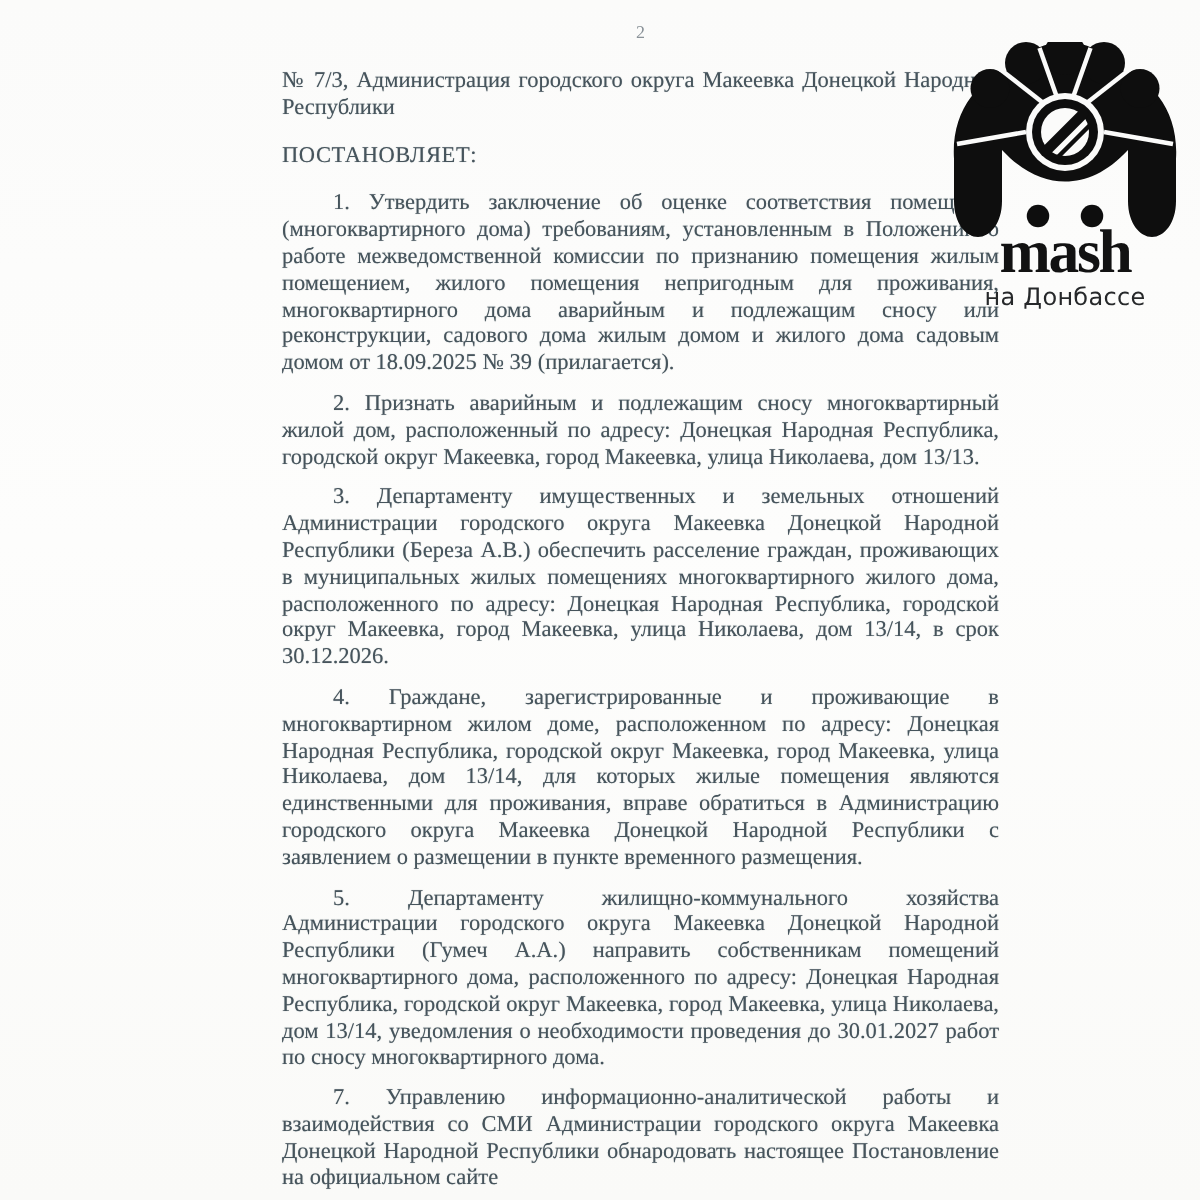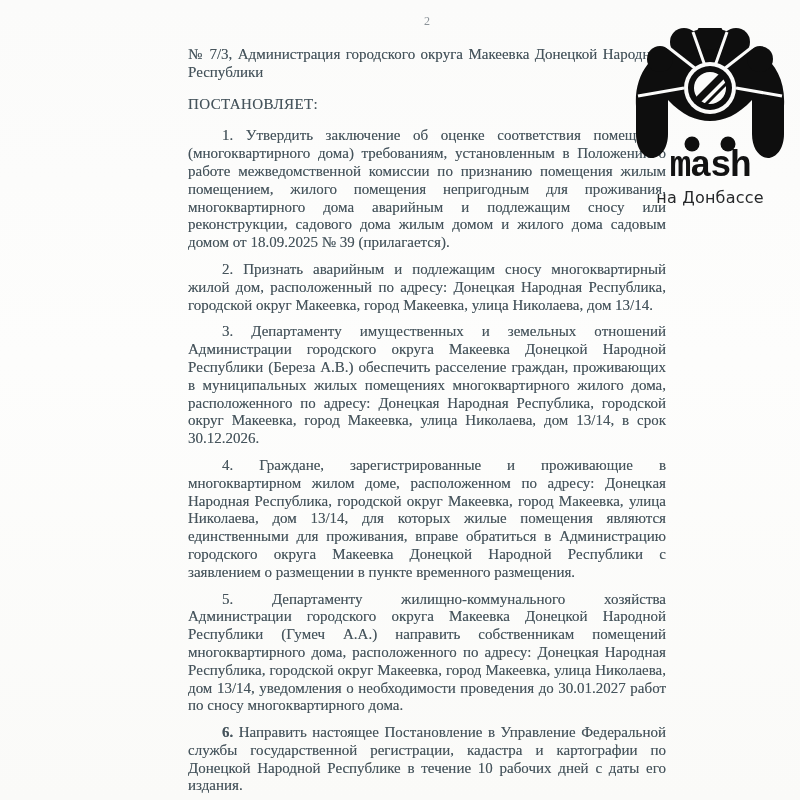--- a/index.html
+++ b/index.html
@@ -44,23 +44,23 @@
   }
   .pnum-bold { font-weight: bold; }
   .watermark {
     position: absolute;
     left: 622px; top: 28px; width: 176px;
     text-align: center;
     pointer-events: none;
   }
   .watermark svg { display: block; margin: 0 auto; }
   .brand {
-    font-family: Liberation Mono, monospace;
+    font-family: Liberation Serif, serif;
     font-weight: 800;
-    font-size: 36px;
+    font-size: 41px;
     line-height: 36px;
     letter-spacing: -1.5px;
     color: #121212;
     margin-top: -24px;
   }
   .tagline {
     font-family: "DejaVu Sans", sans-serif;
     font-size: 16px;
     font-weight: 500;
     color: #26282a;
@@ -74,29 +74,28 @@
 <div class="page">
 
   <div class="page-number">2</div>
 
   <div class="column">
     <p class="intro">№ 7/3, Администрация городского округа Макеевка Донецкой Народной Республики</p>
     <p class="heading">ПОСТАНОВЛЯЕТ:</p>
 
     <p class="para"><span class="pnum">1.</span> <span>Утвердить заключение об оценке соответствия помещения (многоквартирного дома) требованиям, установленным в Положении о работе межведомственной комиссии по признанию помещения жилым помещением, жилого помещения непригодным для проживания, многоквартирного дома аварийным и подлежащим сносу или реконструкции, садового дома жилым домом и жилого дома садовым домом от 18.09.2025 № 39 (прилагается).</span></p>
 
-    <p class="para"><span class="pnum">2.</span> <span>Признать аварийным и подлежащим сносу многоквартирный жилой дом, расположенный по адресу: Донецкая Народная Республика, городской округ Макеевка, город Макеевка, улица Николаева, дом 13/14.</span></p>
+    <p class="para"><span class="pnum">2.</span> <span>Признать аварийным и подлежащим сносу многоквартирный жилой дом, расположенный по адресу: Донецкая Народная Республика, городской округ Макеевка, город Макеевка, улица Николаева, дом 13/13.</span></p>
 
     <p class="para"><span class="pnum">3.</span> <span>Департаменту имущественных и земельных отношений Администрации городского округа Макеевка Донецкой Народной Республики (Береза А.В.) обеспечить расселение граждан, проживающих в муниципальных жилых помещениях многоквартирного жилого дома, расположенного по адресу: Донецкая Народная Республика, городской округ Макеевка, город Макеевка, улица Николаева, дом 13/14, в срок 30.12.2026.</span></p>
 
     <p class="para"><span class="pnum">4.</span> <span>Граждане, зарегистрированные и проживающие в многоквартирном жилом доме, расположенном по адресу: Донецкая Народная Республика, городской округ Макеевка, город Макеевка, улица Николаева, дом 13/14, для которых жилые помещения являются единственными для проживания, вправе обратиться в Администрацию городского округа Макеевка Донецкой Народной Республики с заявлением о размещении в пункте временного размещения.</span></p>
 
     <p class="para"><span class="pnum">5.</span> <span>Департаменту жилищно-коммунального хозяйства Администрации городского округа Макеевка Донецкой Народной Республики (Гумеч А.А.) направить собственникам помещений многоквартирного дома, расположенного по адресу: Донецкая Народная Республика, городской округ Макеевка, город Макеевка, улица Николаева, дом 13/14, уведомления о необходимости проведения до 30.01.2027 работ по сносу многоквартирного дома.</span></p>
 
-    <p class="para"><span class="pnum pnum-bold">6.</span> <span>Направить настоящее Постановление в Управление Федеральной службы государственной регистрации, кадастра и картографии по Донецкой Народной Республике в течение 10 рабочих дней с даты его издания.</span></p>
 
     <p class="para"><span class="pnum">7.</span> <span>Управлению информационно-аналитической работы и взаимодействия со СМИ Администрации городского округа Макеевка Донецкой Народной Республики обнародовать настоящее Постановление на официальном сайте</span></p>
   </div>
 
   <div class="watermark">
     <svg width="160" height="145" viewBox="0 0 160 145" xmlns="http://www.w3.org/2000/svg">
 
       <path fill="#0e0e0e" d="
         M6,78
         C4,46 22,24 46,18

